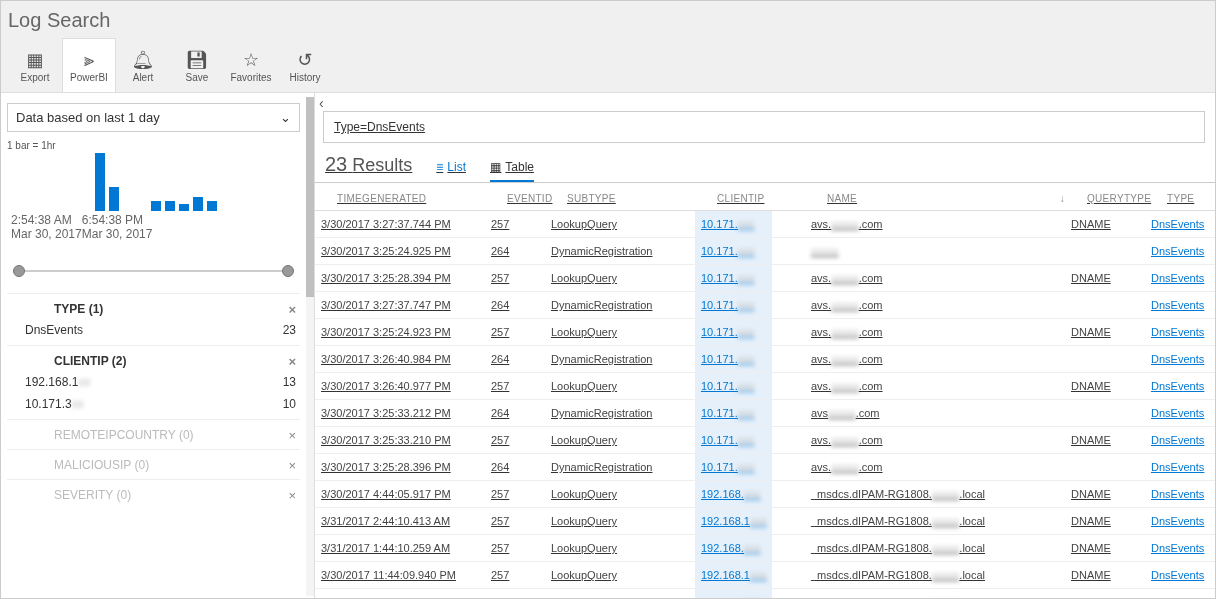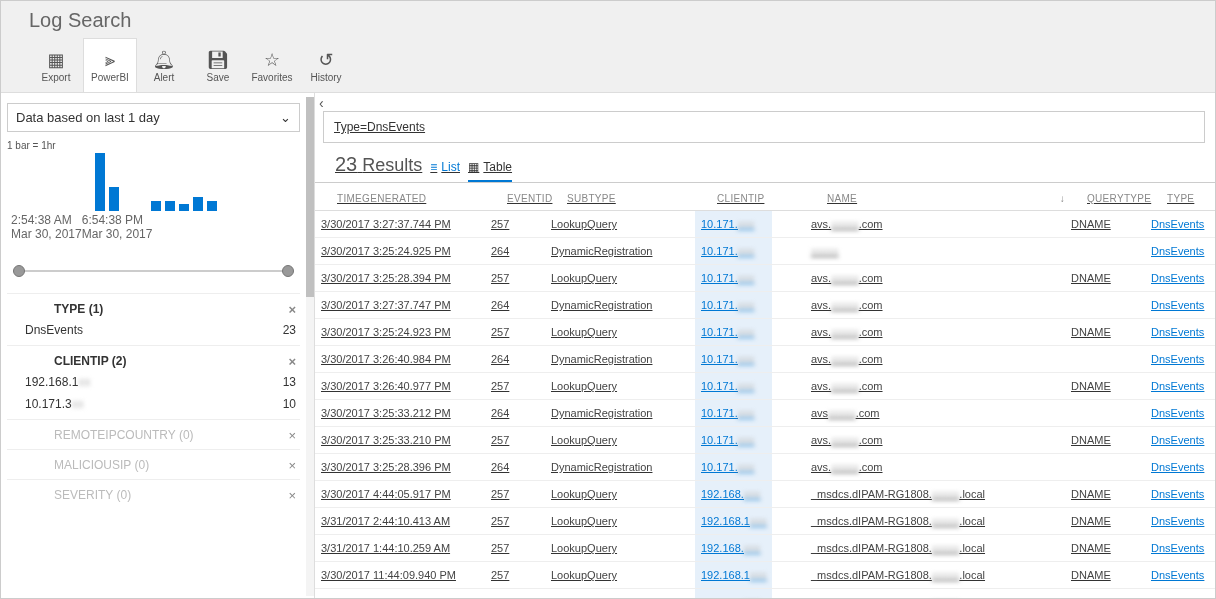--- a/index.html
+++ b/index.html
@@ -1,17 +1,17 @@
 <!DOCTYPE html>
 <html><head>
 <meta charset="utf-8">
 <style>
 * { box-sizing: border-box; margin: 0; padding: 0; }
 body { font-family: "Segoe UI", Arial, sans-serif; font-size: 12px; color: #333; background: #fff; width: 1216px; height: 599px; overflow: hidden; border: 1px solid #ccc; }
-.header { background: #f0f0f0; border-bottom: 1px solid #ddd; padding: 8px 12px 0 28px; }
+.header { background: #f0f0f0; border-bottom: 1px solid #ddd; padding: 8px 12px 0 7px; }
 .title { font-size: 20px; color: #666; font-weight: 400; margin-bottom: 6px; }
 .toolbar { display: flex; gap: 0; }
 .tb-btn { display: flex; flex-direction: column; align-items: center; justify-content: center; width: 54px; height: 54px; cursor: pointer; font-size: 10px; color: #555; }
 .tb-btn.active { background: #fff; border: 1px solid #ddd; border-bottom: none; }
 .tb-btn .ic { font-size: 18px; height: 24px; display: flex; align-items: center; }
 .main { display: flex; height: calc(100% - 90px); position: relative; }
 .collapse-handle { position: absolute; left: 318px; top: 2px; font-size: 14px; color: #555; cursor: pointer; z-index:2; }
 .sidebar { width: 314px; border-right: 1px solid #ddd; display: flex; flex-direction: column; padding: 4px 0; overflow: hidden; }
 .scroll-track { width: 8px; background: #f4f4f4; }
 .scroll-thumb { background: #c0c0c0; height: 200px; margin-top: 0; }
@@ -25,21 +25,21 @@
 .slider { position: relative; height: 20px; margin: 10px 6px 12px 6px; }
 .slider-line { position: absolute; top: 9px; left: 0; right: 0; height: 2px; background: #ccc; }
 .slider-dot { position: absolute; top: 4px; width: 12px; height: 12px; border-radius: 50%; background: #999; border: 1px solid #777; }
 .facet { border-top: 1px solid #eee; padding: 8px 4px 6px 4px; }
 .facet-h { display: flex; justify-content: space-between; font-size: 12px; color: #333; font-weight: 600; margin-left: 43px; }
 .facet-h.dim { color: #bbb; font-weight: 500; }
 .facet-row { display: flex; justify-content: space-between; padding: 6px 0 2px 14px; font-size: 12px; }
 .x { color: #888; cursor: pointer; font-size: 13px; }
 .results { flex: 1; display: flex; flex-direction: column; overflow: hidden; text-decoration: underline; }
 .query-box { border: 1px solid #ccc; margin: 18px 10px 4px 8px; padding: 8px 10px; font-size: 12px; }
-.res-head { display: flex; align-items: baseline; gap: 8px; padding: 6px 10px 0 20px; border-bottom: 1px solid #ccc; }
+.res-head { display: flex; align-items: baseline; gap: 24px; padding: 6px 10px 0 10px; border-bottom: 1px solid #ccc; }
 .res-count { font-size: 18px; color: #555; }
 .res-count .n { font-size: 20px; }
 .viewbtn { font-size: 12px; color: #0078d4; cursor: pointer; padding-bottom: 6px; display: flex; align-items: center; gap: 4px; }
 .viewbtn.active { color: #333; border-bottom: 2px solid #0078d4; }
 table { width: 100%; border-collapse: collapse; font-size: 11px; table-layout: fixed; margin-top: 4px; }
 th { text-align: left; padding: 6px 22px; font-size: 10px; color: #888; font-weight: 500; border-bottom: 1px solid #ddd; letter-spacing: 0.3px; }
 td { padding: 7px 6px; border-bottom: 1px solid #eee; color: #444; white-space: nowrap; overflow: hidden; text-overflow: ellipsis; }
 td.link { color: #0078d4; background: linear-gradient(#e6f0fa,#e6f0fa) no-repeat; background-size: 70% 100%; background-position: left bottom; text-decoration: underline; }
 td.tlink { color: #0078d4; text-decoration: underline; }
 .sort-ic { float: right; color: #888; }

